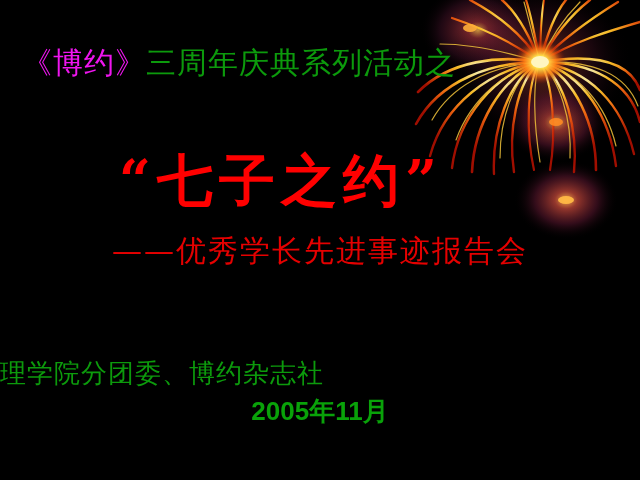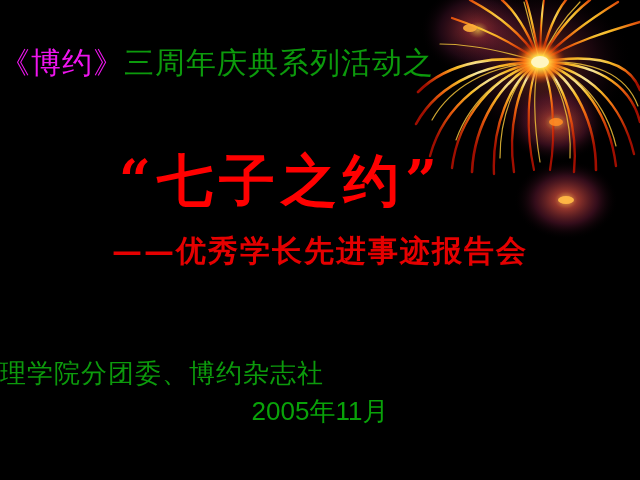--- a/index.html
+++ b/index.html
@@ -32,20 +32,21 @@
     position: absolute;
     white-space: nowrap;
     line-height: 1;
   }
 
   #headline-row {
     left: 0;
     top: 48px;
     width: 640px;
     text-align: left;
+    padding-left: 22px;
     box-sizing: border-box;
     font-size: 30px;
     letter-spacing: 1px;
   }
   #headline-brand {
     color: #ef15ef;
   }
   #headline-rest {
     color: #0c9a0c;
   }
@@ -64,41 +65,41 @@
   }
 
   #sub-title {
     left: 0;
     top: 236px;
     width: 640px;
     text-align: center;
     color: #e50000;
     font-size: 30px;
     font-family: "DejaVu Serif", "Liberation Serif", serif;
-    font-weight: bold;
+    font-weight: normal;
     letter-spacing: 2px;
   }
 
   #org-line {
     left: 0;
     top: 360px;
     width: 640px;
     color: #0c9a0c;
     font-size: 26px;
     letter-spacing: 1px;
   }
 
   #date-line {
     left: 0;
     top: 398px;
     width: 640px;
     text-align: center;
     color: #09a209;
     font-size: 26px;
-    font-weight: normal;
+    font-weight: bold;
     letter-spacing: 0px;
   }
 </style>
 </head>
 <body>
 
 <div id="slide">
 
   <svg id="firework-art" viewBox="0 0 640 480" width="640" height="480" aria-hidden="true">
     <defs>

